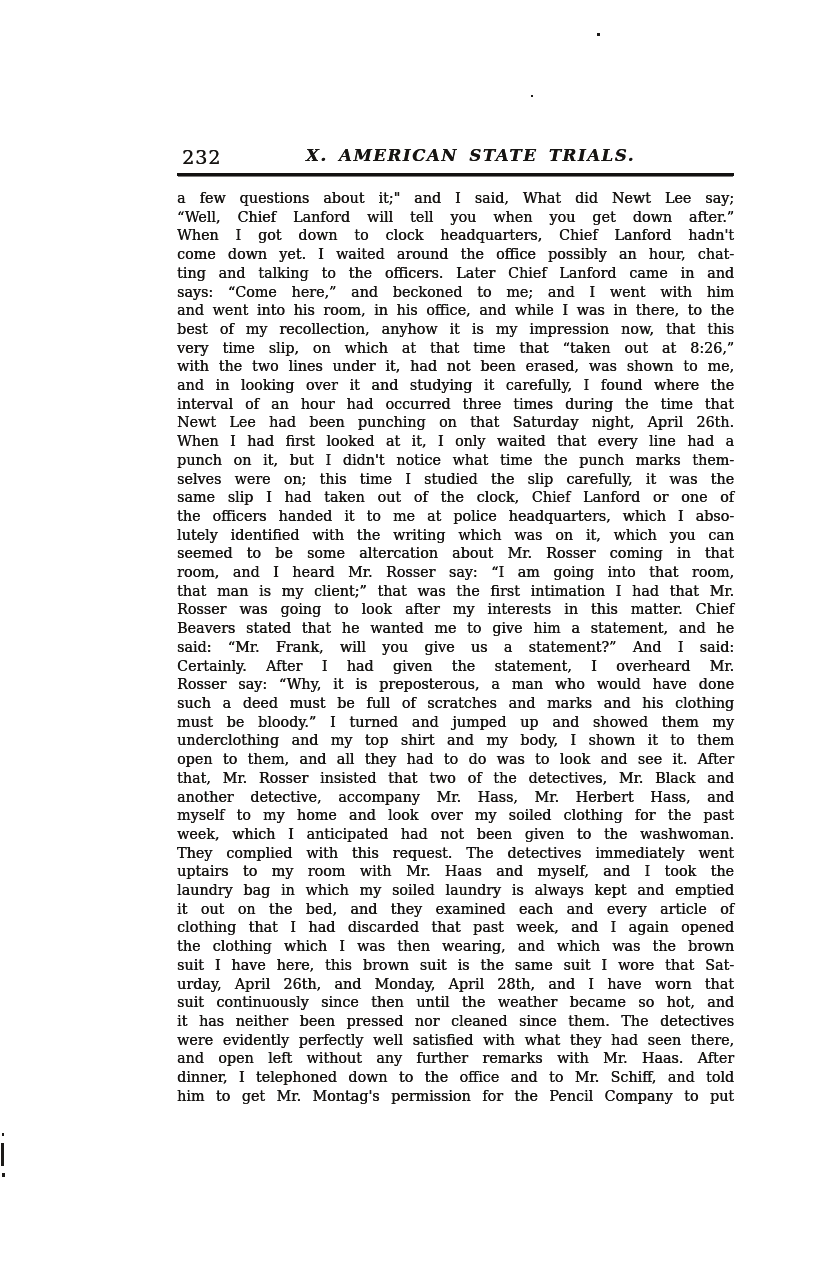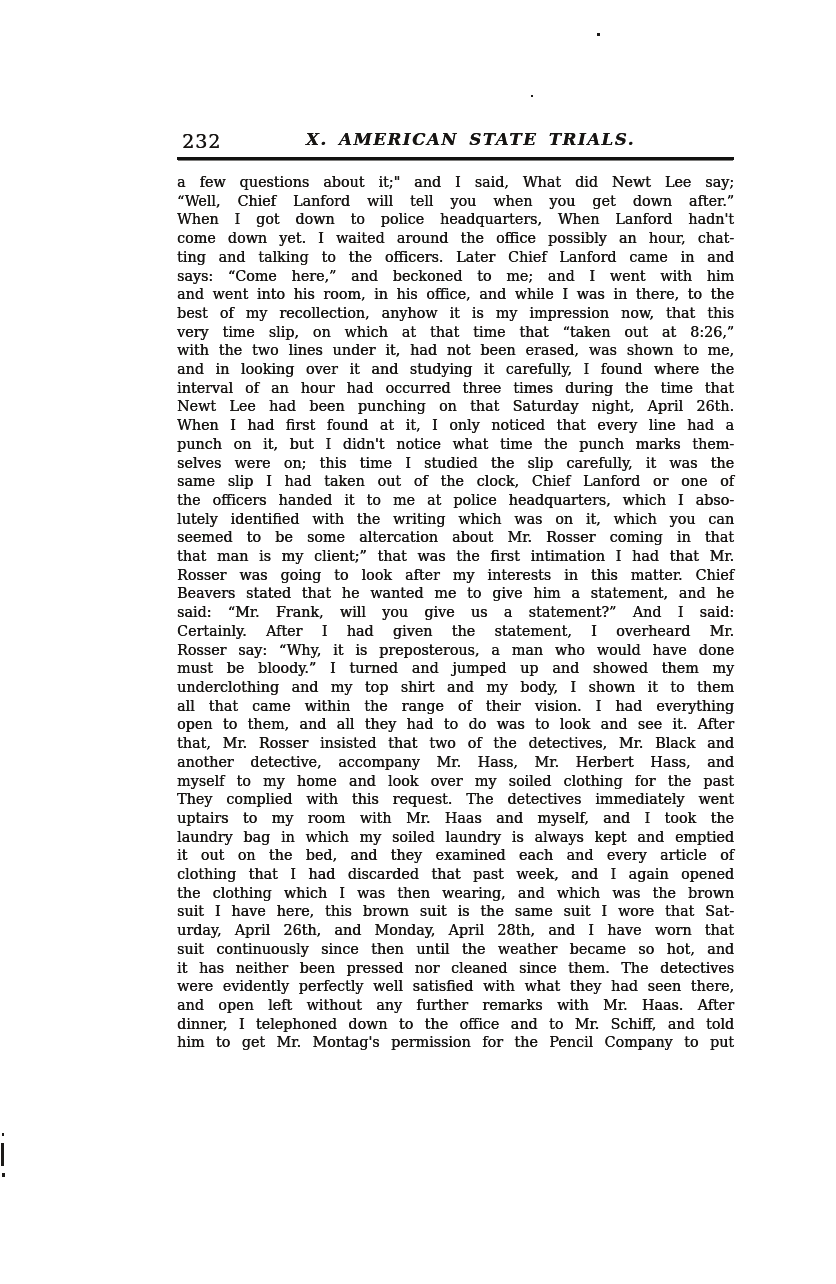--- a/index.html
+++ b/index.html
@@ -37,20 +37,21 @@
   .running-title {
     display: block;
     text-align: center;
     font-style: italic;
     font-weight: bold;
     font-size: 16.5px;
     letter-spacing: 1.6px;
     word-spacing: 4px;
     padding-left: 30px;
     text-shadow: 0.3px 0 0 currentColor;
+    margin-top: 16px;
   }
   .header-rule {
     margin-top: 3px;
     height: 3px;
     background: #121110;
     box-shadow: 0 2px 0 -1px rgba(20,18,16,0.55);
   }
   .body-text {
     margin-top: 13px;
     font-size: 14.3px;
@@ -80,51 +81,53 @@
     <div class="page-header">
       <span class="page-number">232</span>
       <span class="running-title">X. AMERICAN STATE TRIALS.</span>
     </div>
 
     <div class="header-rule"></div>
 
     <div class="body-text">
         <div class="line">a few questions about it;" and I said, What did Newt Lee say;</div>
         <div class="line">“Well, Chief Lanford will tell you when you get down after.”</div>
-        <div class="line">When I got down to police headquarters, When Lanford hadn't</div>
+        <div class="line">When I got down to clock headquarters, Chief Lanford hadn't</div>
         <div class="line">come down yet. I waited around the office possibly an hour, chat-</div>
         <div class="line">ting and talking to the officers. Later Chief Lanford came in and</div>
         <div class="line">says: “Come here,” and beckoned to me; and I went with him</div>
         <div class="line">and went into his room, in his office, and while I was in there, to the</div>
         <div class="line">best of my recollection, anyhow it is my impression now, that this</div>
         <div class="line">very time slip, on which at that time that “taken out at 8:26,”</div>
         <div class="line">with the two lines under it, had not been erased, was shown to me,</div>
         <div class="line">and in looking over it and studying it carefully, I found where the</div>
         <div class="line">interval of an hour had occurred three times during the time that</div>
         <div class="line">Newt Lee had been punching on that Saturday night, April 26th.</div>
-        <div class="line">When I had first found at it, I only noticed that every line had a</div>
+        <div class="line">When I had first looked at it, I only waited that every line had a</div>
         <div class="line">punch on it, but I didn't notice what time the punch marks them-</div>
         <div class="line">selves were on; this time I studied the slip carefully, it was the</div>
         <div class="line">same slip I had taken out of the clock, Chief Lanford or one of</div>
         <div class="line">the officers handed it to me at police headquarters, which I abso-</div>
         <div class="line">lutely identified with the writing which was on it, which you can</div>
         <div class="line">seemed to be some altercation about Mr. Rosser coming in that</div>
+        <div class="line">room, and I heard Mr. Rosser say: “I am going into that room,</div>
         <div class="line">that man is my client;” that was the first intimation I had that Mr.</div>
         <div class="line">Rosser was going to look after my interests in this matter. Chief</div>
         <div class="line">Beavers stated that he wanted me to give him a statement, and he</div>
         <div class="line">said: “Mr. Frank, will you give us a statement?” And I said:</div>
         <div class="line">Certainly. After I had given the statement, I overheard Mr.</div>
         <div class="line">Rosser say: “Why, it is preposterous, a man who would have done</div>
+        <div class="line">such a deed must be full of scratches and marks and his clothing</div>
         <div class="line">must be bloody.” I turned and jumped up and showed them my</div>
         <div class="line">underclothing and my top shirt and my body, I shown it to them</div>
-        <div class="line">all that came within the range of their vision. I had everything</div>
         <div class="line">open to them, and all they had to do was to look and see it. After</div>
         <div class="line">that, Mr. Rosser insisted that two of the detectives, Mr. Black and</div>
         <div class="line">another detective, accompany Mr. Hass, Mr. Herbert Hass, and</div>
         <div class="line">myself to my home and look over my soiled clothing for the past</div>
+        <div class="line">week, which I anticipated had not been given to the washwoman.</div>
         <div class="line">They complied with this request. The detectives immediately went</div>
         <div class="line">uptairs to my room with Mr. Haas and myself, and I took the</div>
         <div class="line">laundry bag in which my soiled laundry is always kept and emptied</div>
         <div class="line">it out on the bed, and they examined each and every article of</div>
         <div class="line">clothing that I had discarded that past week, and I again opened</div>
         <div class="line">the clothing which I was then wearing, and which was the brown</div>
         <div class="line">suit I have here, this brown suit is the same suit I wore that Sat-</div>
         <div class="line">urday, April 26th, and Monday, April 28th, and I have worn that</div>
         <div class="line">suit continuously since then until the weather became so hot, and</div>
         <div class="line">it has neither been pressed nor cleaned since them. The detectives</div>

